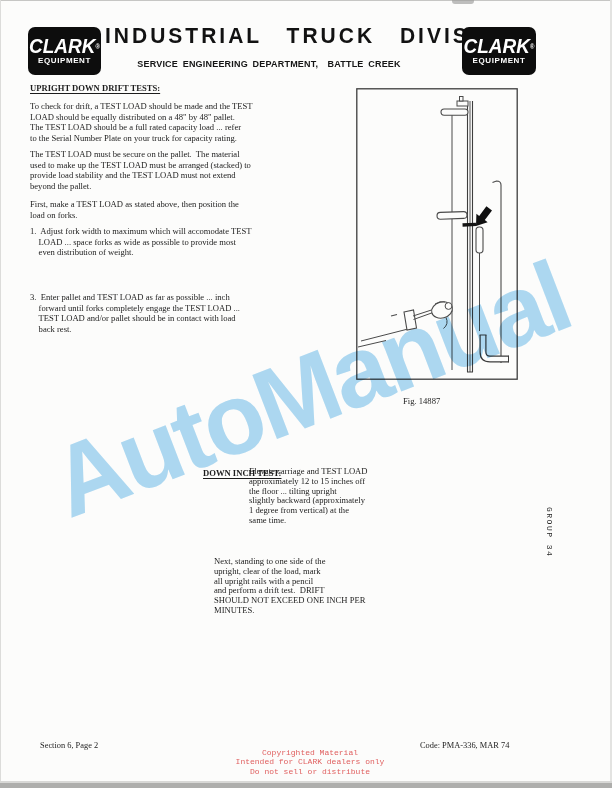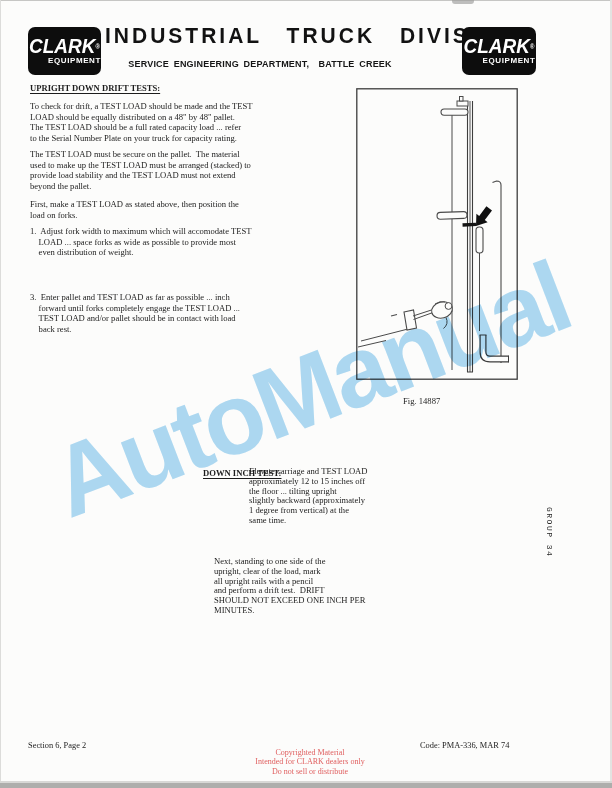--- a/index.html
+++ b/index.html
@@ -18,21 +18,21 @@
   
   .clark-logo{
     background:#0d0d0d;border-radius:7px;display:flex;flex-direction:column;
     align-items:center;justify-content:center;color:#fff;box-sizing:border-box;
   }
   .clark-name{
     font-weight:bold;font-style:italic;font-size:19px;letter-spacing:0px;
     line-height:18px;font-family:"Liberation Sans",sans-serif;transform:scaleY(1.05);
   }
   .clark-reg{font-size:6px;vertical-align:top;font-style:normal;}
-  .clark-sub{font-weight:bold;font-size:8px;letter-spacing:.6px;line-height:9px;padding-left:20px;}
+  .clark-sub{font-weight:bold;font-size:8px;letter-spacing:.6px;line-height:9px;}
   .hdr-title{
     font-weight:bold;font-size:21px;letter-spacing:3px;word-spacing:16px;
     color:#121212;text-align:center;white-space:pre;transform:scaleY(1.02);
   }
   .hdr-sub{
     font-weight:bold;font-size:9px;letter-spacing:.2px;word-spacing:2px;
     color:#151515;text-align:center;white-space:pre;
   }
   
   .col2{line-height:9.8px;}
@@ -44,21 +44,21 @@
   }
   
   .watermark{
     left:-40px;top:332px;width:700px;text-align:center;
     font-weight:bold;font-size:100px;letter-spacing:-3px;
     color:rgba(125,196,238,0.62);mix-blend-mode:multiply;
     transform:rotate(-21deg);pointer-events:none;white-space:pre;
   }
   
   .copyright{
-    font-family:Liberation Serif, serif;font-size:8px;
+    font-family:Liberation Mono, monospace;font-size:8px;
     line-height:9.3px;color:#e06060;text-align:center;white-space:pre;
   }
   
   .edge-top{left:0;top:0;width:612px;height:1px;background:#c6c6c4;}
   .edge-left{left:0;top:0;width:1px;height:788px;background:#dcdcda;}
   .edge-right{right:0;top:0;width:2px;height:788px;background:#e3e3e1;}
   .edge-bottom{left:0;top:783px;width:612px;height:5px;background:#aeaeac;}
   .edge-bottom2{left:0;top:781px;width:612px;height:2px;background:#d8d8d6;}
   .smudge-top{left:452px;top:0;width:22px;height:4px;background:#9d9d9b;border-radius:0 0 3px 3px;opacity:.65;}
 </style>
@@ -74,21 +74,21 @@
   <div class="abs edge-bottom"></div>
   <div class="abs smudge-top"></div>
 
   <div class="abs clark-logo" style="left:28px;top:27px;width:73px;height:48px;">
     <div class="clark-name"><span>CLARK</span><span class="clark-reg">®</span></div>
     <div class="clark-sub">EQUIPMENT</div>
   </div>
 
   <div class="abs hdr-title" style="left:105px;top:24px;width:352px;">INDUSTRIAL TRUCK DIVISION</div>
 
-  <div class="abs hdr-sub" style="left:84px;top:59px;width:352px;">SERVICE ENGINEERING DEPARTMENT,  BATTLE CREEK</div>
+  <div class="abs hdr-sub" style="left:93px;top:59px;width:352px;">SERVICE ENGINEERING DEPARTMENT,  BATTLE CREEK</div>
 
   <div class="abs clark-logo" style="left:462px;top:27px;width:74px;height:48px;">
     <div class="clark-name"><span>CLARK</span><span class="clark-reg">®</span></div>
     <div class="clark-sub">EQUIPMENT</div>
   </div>
 
   <div class="abs mono u" style="left:30px;top:83px;font-weight:bold;">UPRIGHT DOWN DRIFT TESTS:</div>
 
   <div class="abs mono" style="left:30px;top:101px;">To check for drift, a TEST LOAD should be made and the TEST
 LOAD should be equally distributed on a 48" by 48" pallet.
@@ -174,21 +174,21 @@
 upright, clear of the load, mark
 all upright rails with a pencil
 and perform a drift test.  DRIFT
 SHOULD NOT EXCEED ONE INCH PER
 MINUTES.</div>
 
   <div class="abs group-label" style="left:554px;top:507px;width:46px;">GROUP 34</div>
 
   <div class="abs watermark">AutoManual</div>
 
-  <div class="abs mono mono-sm" style="left:28px;top:741px;text-align:center;">Section 6, Page 2</div>
+  <div class="abs mono mono-sm" style="left:40px;top:741px;text-align:center;">Section 6, Page 2</div>
 
   <div class="abs mono mono-sm" style="left:420px;top:741px;">Code: PMA-336, MAR 74</div>
 
   <div class="abs copyright" style="left:225px;top:748px;width:170px;">Copyrighted Material
 Intended for CLARK dealers only
 Do not sell or distribute</div>
 
 </div>
 
 </body></html>

